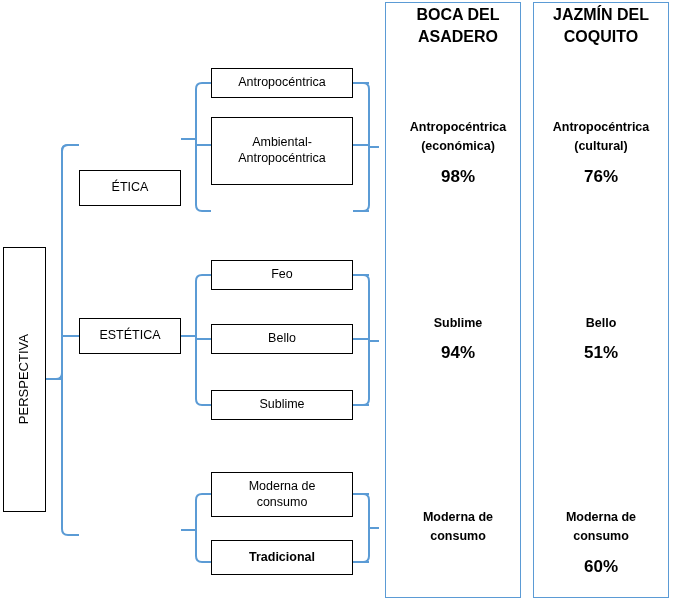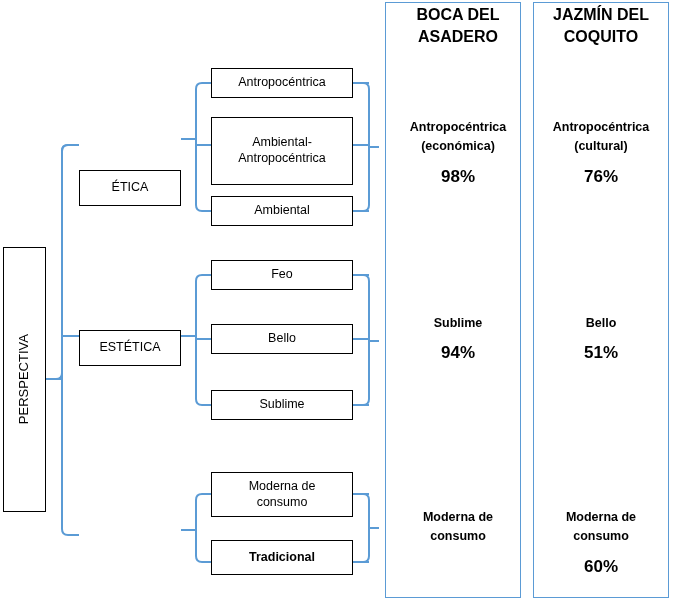--- a/index.html
+++ b/index.html
@@ -46,21 +46,21 @@
     font-size: 13px;
   }
 
   
   .cat {
     width: 102px;
     height: 36px;
     font-size: 12.5px;
   }
   #cat-etica   { left: 79px; top: 136px; margin-top: 34px; }
-  #cat-estetica{ left: 79px; top: 318px; margin-top: 12px; }
+  #cat-estetica{ left: 79px; top: 318px; }
   #cat-cultural{ left: 79px; top: 512px; }
 
   
   .leaf {
     width: 142px;
     height: 30px;
     font-size: 12.5px;
   }
   #leaf-antropocentrica     { left: 211px; top: 68px;  }
   #leaf-ambiental-antro     { left: 211px; top: 117px; height: 68px; }
@@ -195,23 +195,20 @@
   <div class="box cat" id="cat-estetica">
     <span>ESTÉTICA</span>
   </div>
 
   <div class="box leaf" id="leaf-antropocentrica">
     <span class="ml">Antropocéntrica</span>
   </div>
   <div class="box leaf" id="leaf-ambiental-antro">
     <span class="ml">Ambiental-<br>Antropocéntrica</span>
   </div>
-  <div class="box leaf" id="leaf-ambiental">
-    <span class="ml">Ambiental</span>
-  </div>
 
   <div class="box leaf" id="leaf-feo">
     <span class="ml">Feo</span>
   </div>
   <div class="box leaf" id="leaf-bello">
     <span class="ml">Bello</span>
   </div>
   <div class="box leaf" id="leaf-sublime">
     <span class="ml">Sublime</span>
   </div>

